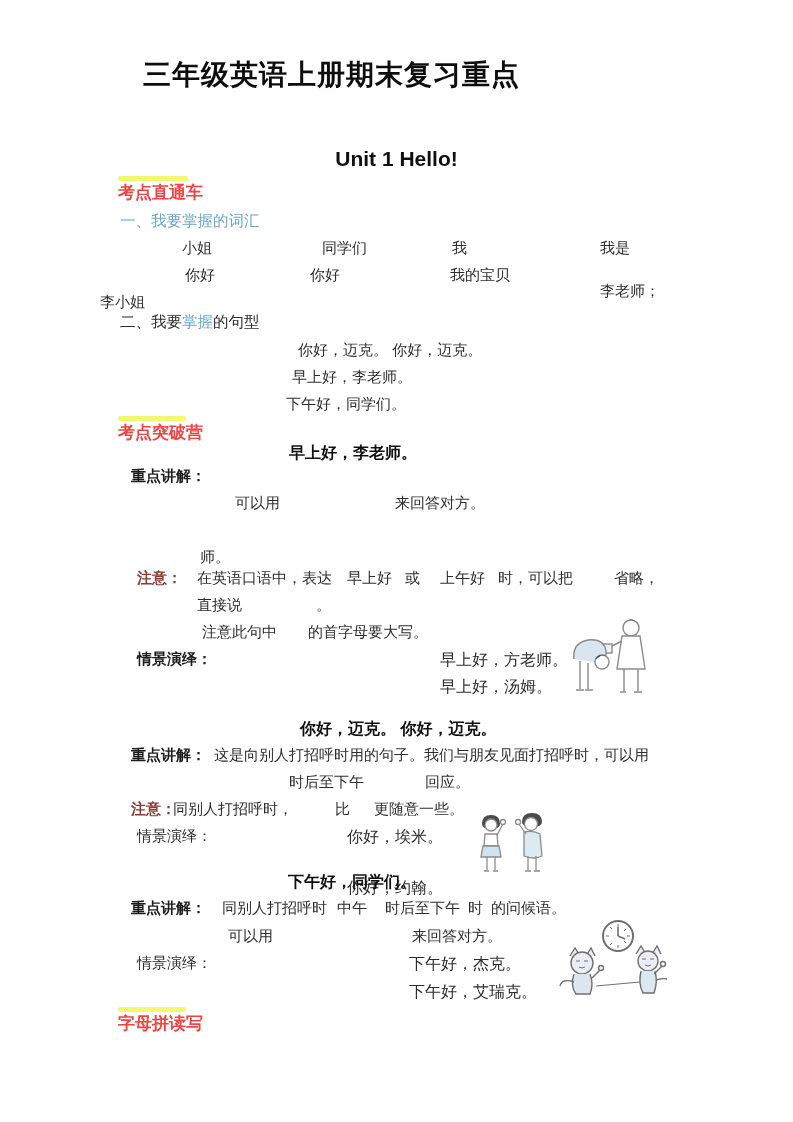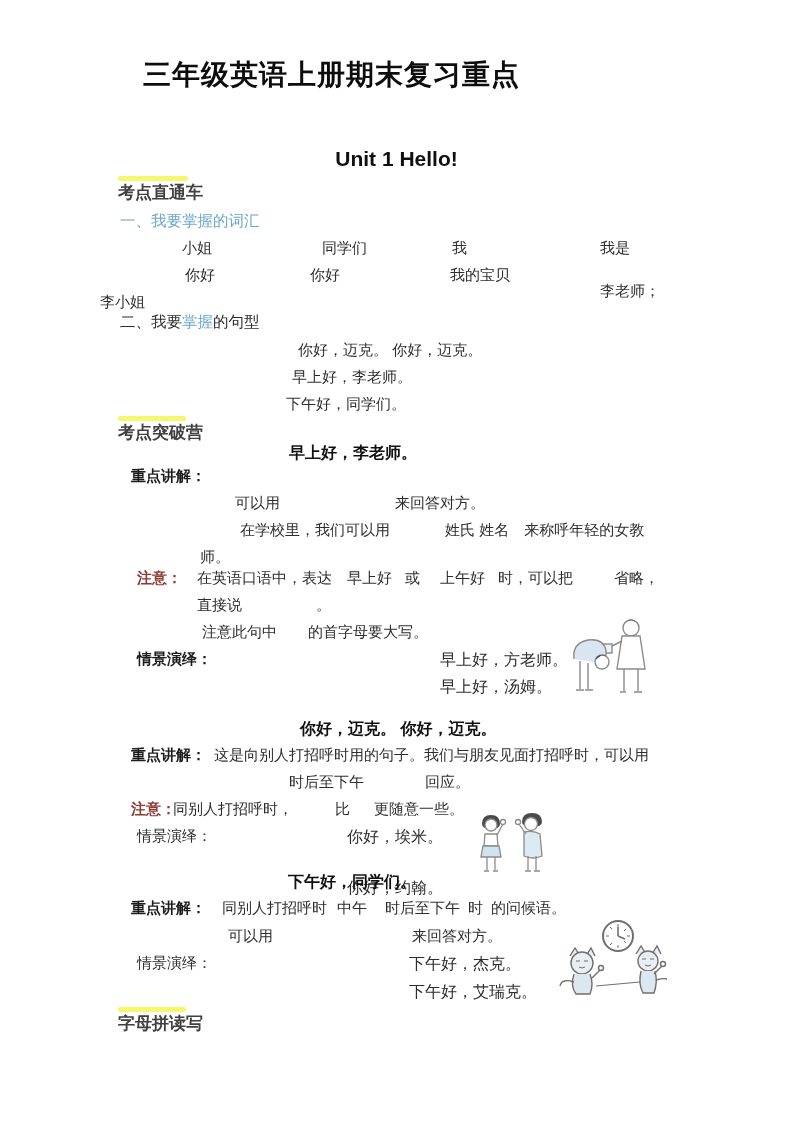--- a/index.html
+++ b/index.html
@@ -6,21 +6,21 @@
   .page{
     position:relative;width:667px;height:1122px;background:#ffffff;overflow:hidden;
     font-family:"Liberation Sans","DejaVu Sans",sans-serif;color:#2d2d2d;
   }
   .abs{position:absolute;line-height:1.25;}
   .line{font-size:15px;}
   .seg{white-space:pre;}
   .g{display:inline-block;height:1px;vertical-align:baseline;}
   .title{font-size:28px;font-weight:bold;color:#0d0d0d;letter-spacing:1px;white-space:pre;}
   .unit{width:793px;text-align:center;font-size:21px;font-weight:bold;color:#101010;}
-  .shdr{font-size:17px;font-weight:bold;color:#404040;white-space:pre;}
+  .shdr{font-size:17px;font-weight:bold;color:#ef4444;white-space:pre;}
   .ybar{position:absolute;height:5px;background:#f3f86e;border-radius:2px;}
   .blue{color:#69a6c9;}
   .subhead{font-size:15.5px;white-space:pre;}
   .mh{font-size:16px;font-weight:bold;color:#101010;white-space:pre;}
   .lbl{font-weight:bold;color:#1c1c1c;white-space:pre;}
   .red{color:#8c3a34;}
   .dlg{font-size:16px;white-space:pre;}
   svg{display:block;}
 </style>
 </head>
@@ -55,21 +55,20 @@
   <div class="abs line seg" style="left:292px;top:368px;">早上好，李老师。</div>
   <div class="abs line seg" style="left:286px;top:395px;">下午好，同学们。</div>
 
   <div class="ybar" style="left:118px;top:416px;width:68px;"></div>
   <div class="abs shdr" style="left:118px;top:422px;">考点突破营</div>
 
   <div class="abs mh" style="left:289px;top:443px;">早上好，李老师。</div>
 
   <div class="abs line lbl" style="left:131px;top:467px;">重点讲解：</div>
   <div class="abs line" style="left:235px;top:494px;"><span class="seg">可以用</span><i class="g" style="width:115px"></i><span class="seg">来回答对方。</span></div>
-  <div class="abs line" style="left:240px;top:521px;"><span class="seg">在学校里，我们可以用</span><i class="g" style="width:55px"></i><span class="seg">姓氏 姓名</span><i class="g" style="width:15px"></i><span class="seg">来称呼年轻的女教</span></div>
   <div class="abs line seg" style="left:200px;top:548px;">师。</div>
 
   <div class="abs line lbl red" style="left:137px;top:569px;">注意：</div>
   <div class="abs line" style="left:197px;top:569px;"><span class="seg">在英语口语中，表达</span><i class="g" style="width:15px"></i><span class="seg">早上好</span><i class="g" style="width:13px"></i><span class="seg">或</span><i class="g" style="width:20px"></i><span class="seg">上午好</span><i class="g" style="width:13px"></i><span class="seg">时，可以把</span><i class="g" style="width:41px"></i><span class="seg">省略，</span></div>
   <div class="abs line" style="left:197px;top:596px;"><span class="seg">直接说</span><i class="g" style="width:74px"></i><span class="seg">。</span></div>
   <div class="abs line" style="left:202px;top:623px;"><span class="seg">注意此句中</span><i class="g" style="width:31px"></i><span class="seg">的首字母要大写。</span></div>
 
   <div class="abs line lbl" style="left:137px;top:650px;">情景演绎：</div>
   <div class="abs dlg" style="left:440px;top:650px;">早上好，方老师。</div>
   <div class="abs dlg" style="left:440px;top:677px;">早上好，汤姆。</div>

